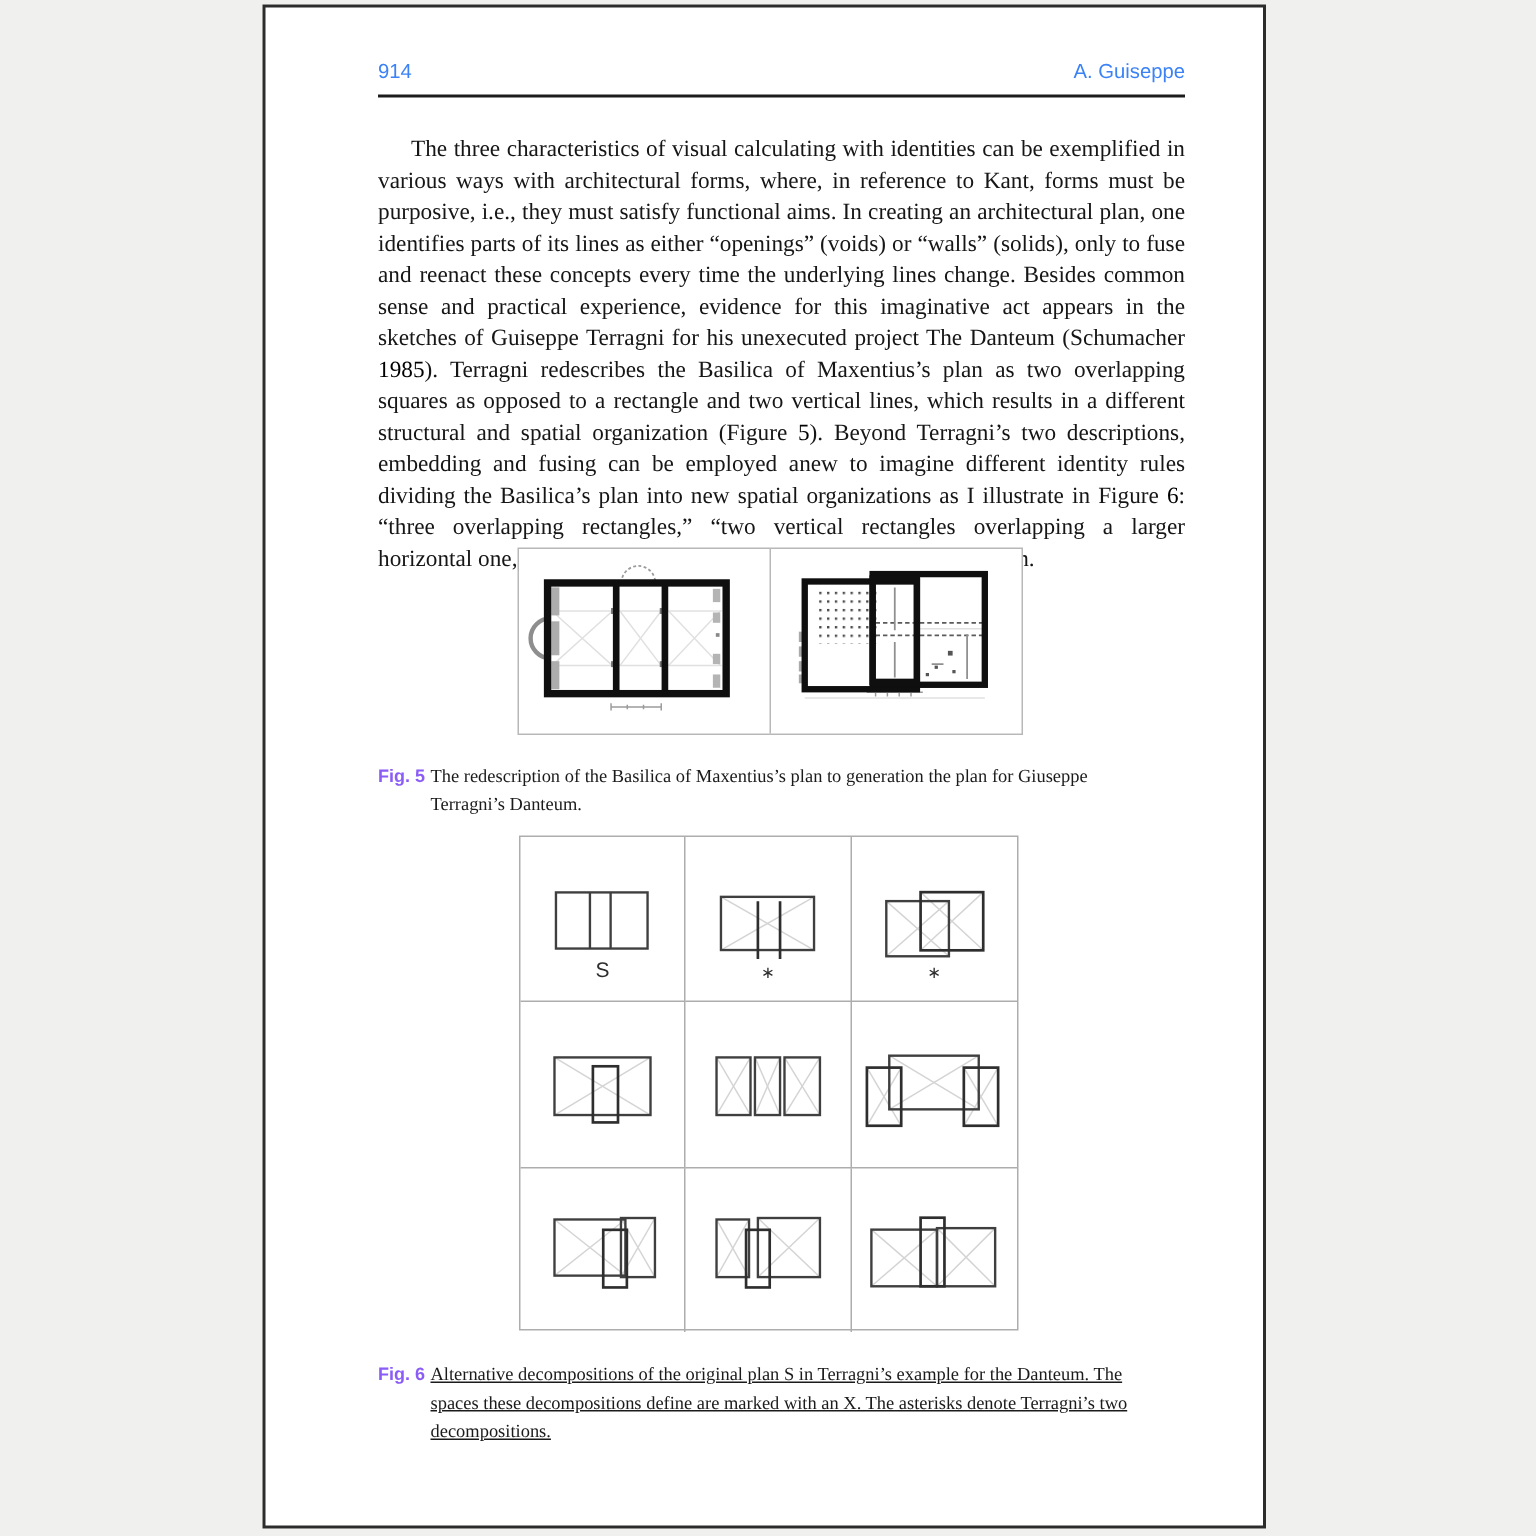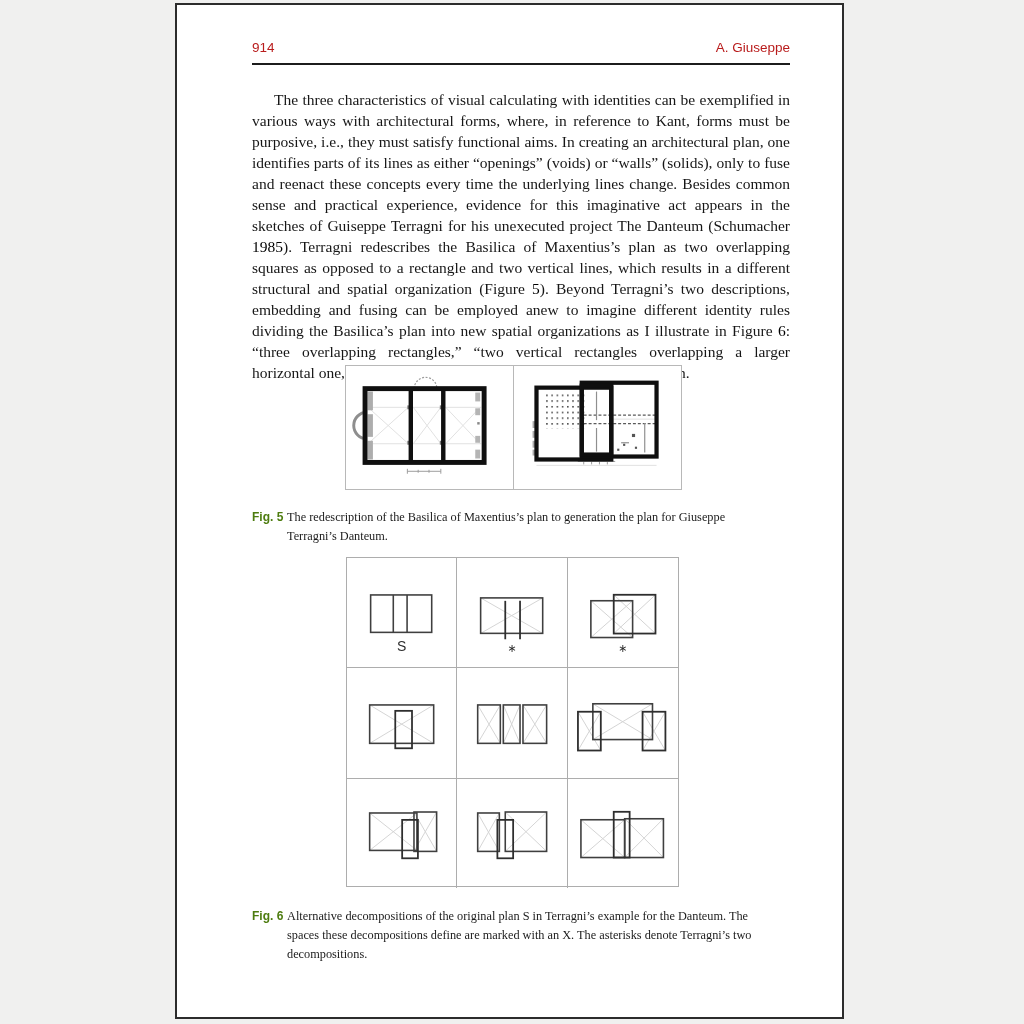--- a/index.html
+++ b/index.html
@@ -14,21 +14,21 @@
     width:669px;height:1016px;
     background:#ffffff;
     border:2px solid #2c2c2c;
     box-sizing:border-box;
   }
   
   .hdr{
     position:absolute;left:75px;top:34px;width:538px;
     display:flex;justify-content:space-between;align-items:flex-end;
     font-family:"Liberation Sans","DejaVu Sans",sans-serif;
-    font-size:13.5px;line-height:17px;color:#b91c1c;
+    font-size:13.5px;line-height:17px;color:#3b82f6;
     border-bottom:2px solid #1c1c1c;
     padding-bottom:7px;
   }
   
   .para{
     position:absolute;left:75px;top:84px;width:538px;
     font-size:15.5px;line-height:21px;color:#161616;
     text-align:justify;text-indent:22px;
   }
   .para a.ref{color:#000000;text-decoration:none;cursor:pointer;}
@@ -43,24 +43,24 @@
   .fig5 svg{width:100%;height:100%;display:block;}
   
   .caption{
     position:absolute;left:75px;
     font-size:12.3px;line-height:19px;color:#1b1b1b;
     padding-left:35px;
   }
   .cap-label{
     display:inline-block;width:35px;margin-left:-35px;
     font-family:"Liberation Sans","DejaVu Sans",sans-serif;
-    font-weight:bold;font-size:12px;color:#4d7c0f;
+    font-weight:bold;font-size:12px;color:#8b5cf6;
   }
   .cap5{top:503px;width:470px;}
-  .cap6{top:902px;width:475px;}
+  .cap6{top:902px;width:475px;text-decoration:underline;}
   
   .grid{
     position:absolute;left:169px;top:552px;width:333px;height:330px;
     display:grid;grid-template-columns:repeat(3,1fr);grid-template-rows:repeat(3,1fr);
     border:1px solid #adadad;box-sizing:border-box;background:#fff;
   }
   .cell{position:relative;border-right:1px solid #adadad;border-bottom:1px solid #adadad;box-sizing:border-box;}
   .cell:nth-child(3n){border-right:none;}
   .cell:nth-child(n+7){border-bottom:none;}
   .cell svg{width:100%;height:100%;display:block;}
@@ -84,21 +84,21 @@
   .ovl{fill:none;stroke:#2e2e2e;stroke-width:1.8;}
   .xl{stroke:#d4d4d4;stroke-width:1;}
 </style>
 </head>
 <body>
 
 <div class="page">
 
   <div class="hdr">
     <span>914</span>
-    <span>A. Giuseppe</span>
+    <span>A. Guiseppe</span>
   </div>
 
   <div class="para"><span>The three characteristics of visual calculating with identities can be exemplified in various ways with architectural forms, where, in reference to Kant, forms must be purposive, i.e., they must satisfy functional aims. In creating an architectural plan, one identifies parts of its lines as either “openings” (voids) or “walls” (solids), only to fuse and reenact these concepts every time the underlying lines change. Besides common sense and practical experience, evidence for this imaginative act appears in the sketches of Guiseppe Terragni for his unexecuted project The Danteum (Schumacher </span><a class="ref">1985</a><span>). Terragni redescribes the Basilica of Maxentius’s plan as two overlapping squares as opposed to a rectangle and two vertical lines, which results in a different structural and spatial organization (Figure </span><a class="ref">5</a><span>). Beyond Terragni’s two descriptions, embedding and fusing can be employed anew to imagine different identity rules dividing the Basilica’s plan into new spatial organizations as I illustrate in Figure </span><a class="ref">6</a><span>: “three overlapping rectangles,” “two vertical rectangles overlapping a larger horizontal one,” “two overlapping squares and a rectangle,” and so on.</span></div>
 
   <div class="fig5">
     <div class="panel">
       <svg viewBox="0 0 169 125">
         <line class="lt" x1="22" y1="42" x2="137" y2="42"></line>
         <line class="lt" x1="22" y1="79" x2="137" y2="79"></line>
         <line class="lt" x1="22" y1="42" x2="63" y2="79"></line>

